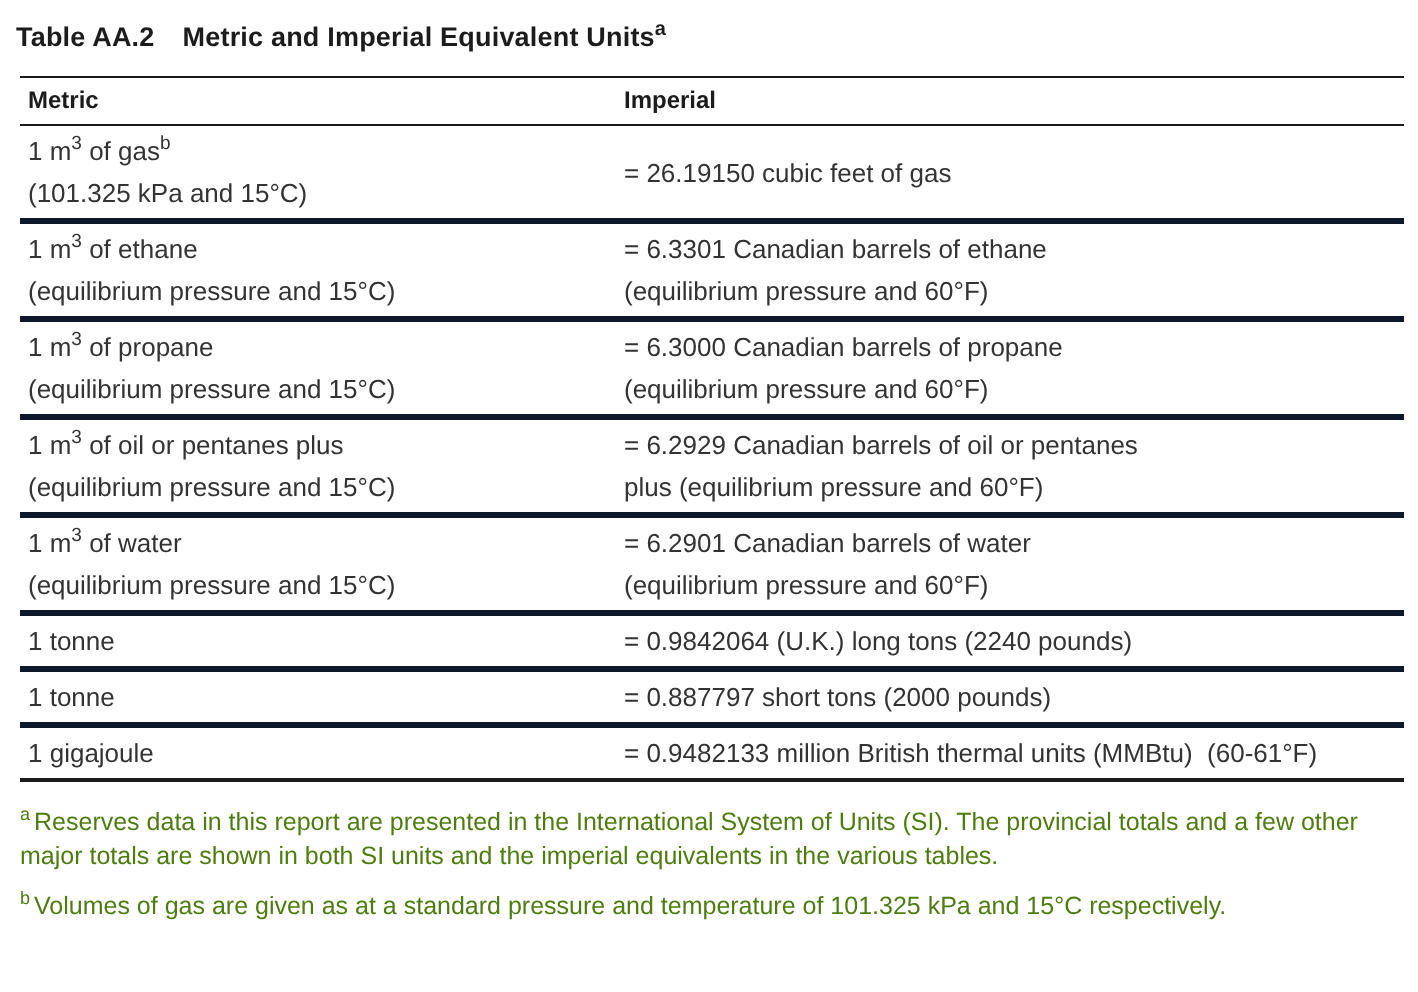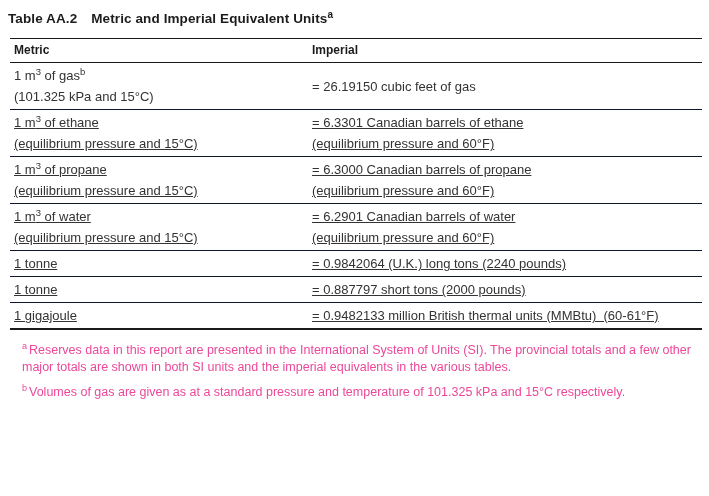--- a/index.html
+++ b/index.html
@@ -28,28 +28,28 @@
   th {
     font-size:12px; font-weight:bold; color:#1c1c1c;
     text-align:left; padding:4px 4px 5px 4px;
     border-bottom:1px solid #1a1a1a;
   }
   td {
     font-size:13px; text-align:left; vertical-align:top;
     padding:2px 4px;
   }
   td.vmid { vertical-align:middle; }
-  tbody tr + tr { border-top:1px solid #0f172a;text-decoration:underline; }
+  tbody tr + tr { border-top:3px solid #0f172a; }
   .ln { line-height:21px; white-space:nowrap; }
   sup { font-size:9.5px; line-height:0; vertical-align:super; }
   .title sup { font-size:10px; font-weight:bold; }
 
   .footnotes {
-    margin:12px 0 0 14px; width:688px;
-    color:#ec4899; font-size:12.5px; line-height:16.5px;
+    margin:12px 0 0 2px; width:688px;
+    color:#4d7c0f; font-size:12.5px; line-height:16.5px;
   }
   .footnote { margin-bottom:9px; }
   .footnote sup { font-size:9px; margin-right:2px; }
 </style>
 </head>
 <body>
 
 <div class="page">
 
   <div class="title">
@@ -92,20 +92,30 @@
           <div class="ln">1 m<sup>3</sup> of propane</div>
           <div class="ln">(equilibrium pressure and 15°C)</div>
         </td>
         <td>
           <div class="ln">= 6.3000 Canadian barrels of propane</div>
           <div class="ln">(equilibrium pressure and 60°F)</div>
         </td>
       </tr>
       <tr>
         <td>
+          <div class="ln">1 m<sup>3</sup> of oil or pentanes plus</div>
+          <div class="ln">(equilibrium pressure and 15°C)</div>
+        </td>
+        <td>
+          <div class="ln">= 6.2929 Canadian barrels of oil or pentanes</div>
+          <div class="ln">plus (equilibrium pressure and 60°F)</div>
+        </td>
+      </tr>
+      <tr>
+        <td>
           <div class="ln">1 m<sup>3</sup> of water</div>
           <div class="ln">(equilibrium pressure and 15°C)</div>
         </td>
         <td>
           <div class="ln">= 6.2901 Canadian barrels of water</div>
           <div class="ln">(equilibrium pressure and 60°F)</div>
         </td>
       </tr>
       <tr>
         <td>

